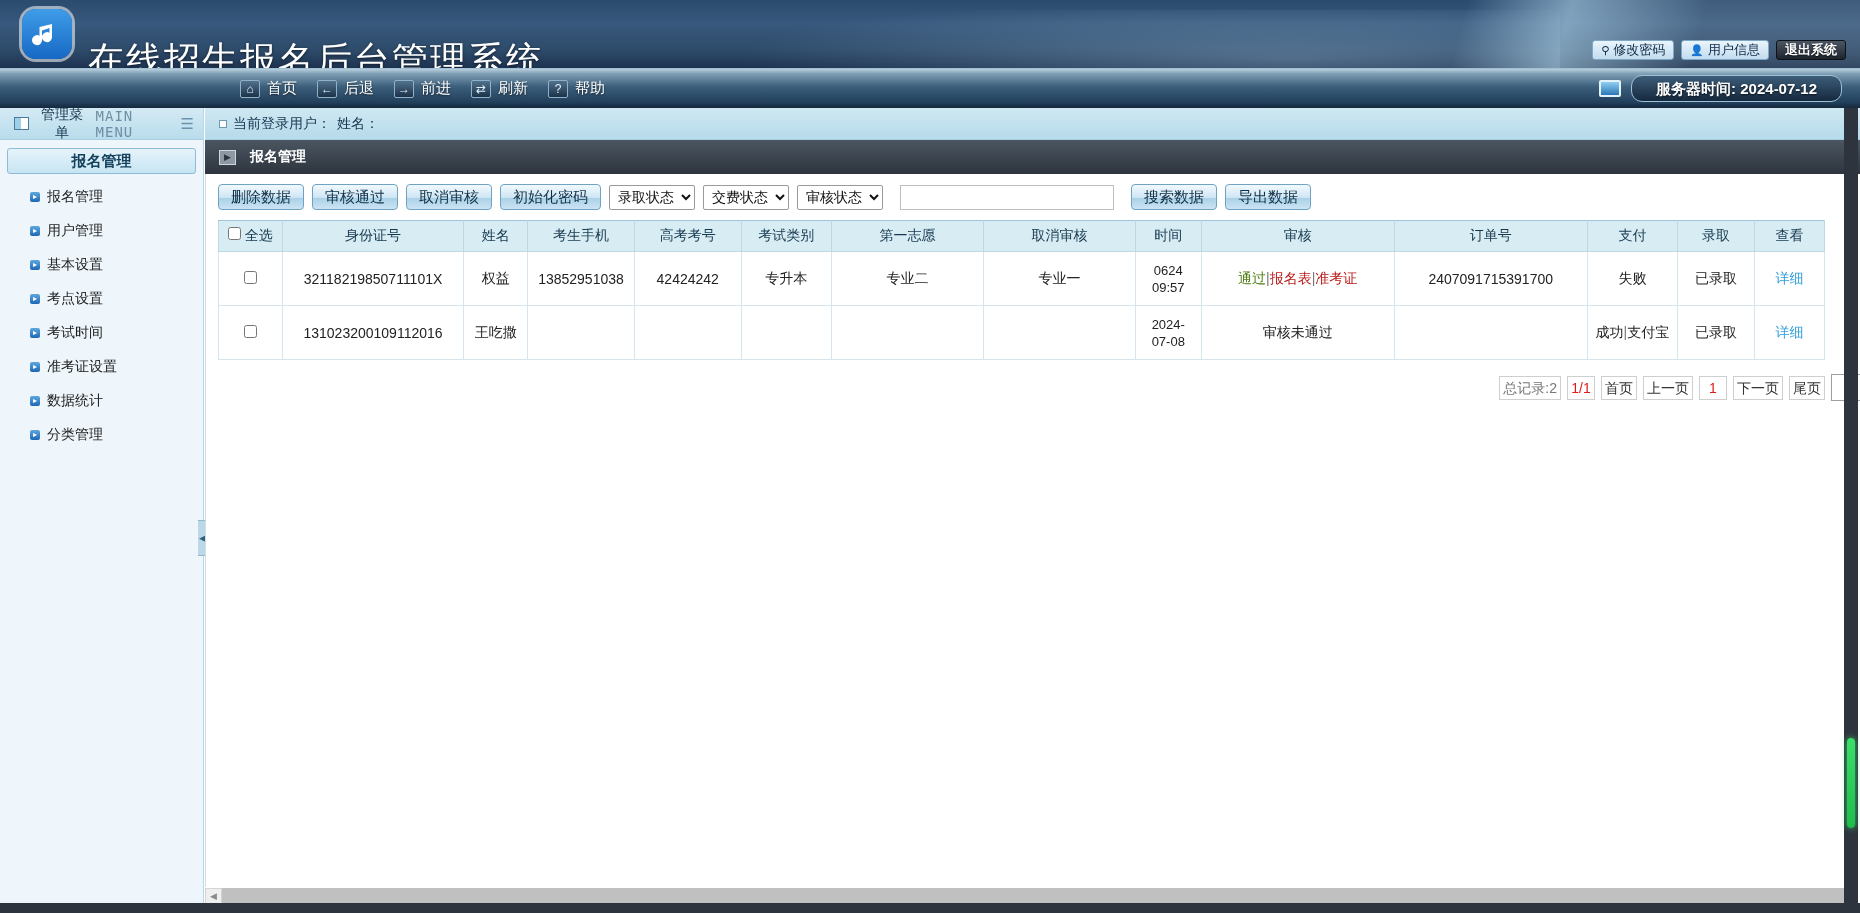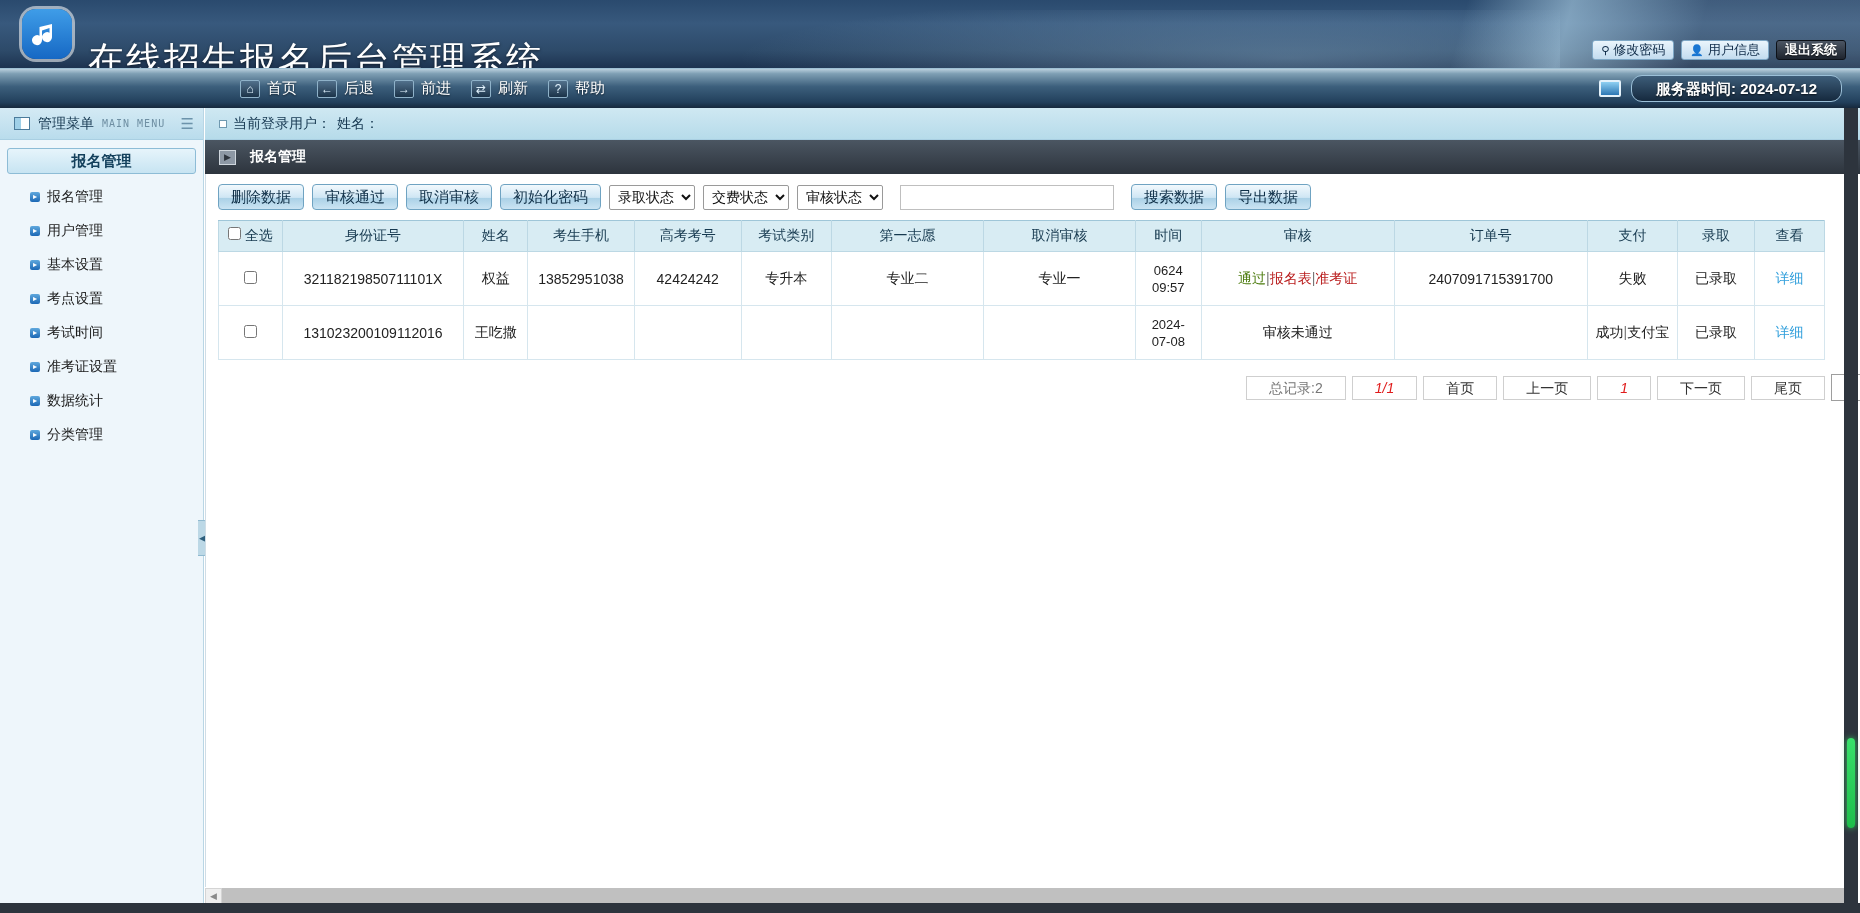--- a/index.html
+++ b/index.html
@@ -107,21 +107,21 @@
     padding-left: 14px;
     background: linear-gradient(to bottom, #d4eaf4, #b9dcec);
     border-bottom: 1px solid #a9cfe2;
   }
   #menu-header .mh-ico {
     width: 16px; height: 13px; border: 1px solid #4b7b9b;
     background: linear-gradient(to right, #9fd0e8 45%, #ffffff 45%);
   }
   #menu-header .mh-title { font-size: 14px; color: #14364f; text-align: center; }
   #menu-header .mh-sub {
-    font-size: 10px; color: #6f8fa3; letter-spacing: 1px;
+    font-size: 14px; color: #6f8fa3; letter-spacing: 1px;
     font-family: "DejaVu Sans Mono", monospace;
   }
   #menu-header .mh-burger {
     margin-left: auto; margin-right: 10px; color: #6c93ab; font-size: 15px; letter-spacing: -1px;
   }
   #section-title {
     margin: 8px 7px 6px 7px; height: 26px; line-height: 24px; text-align: center;
     font-size: 15px; font-weight: bold; color: #13405c;
     background: linear-gradient(to bottom, #e6f4fb, #c7e4f2);
     border: 1px solid #8dbcd6; border-radius: 3px;
@@ -206,26 +206,26 @@
   .txt-green { color: #1f9d3d; }
   .lnk-detail { color: #33a0dc; }
   .sep { color: #777; }
 
   
   #pagination {
     display: flex; justify-content: flex-end; align-items: center; gap: 6px;
     padding: 14px 44px 0 0;
   }
   .pg-box {
-    height: 24px; min-width: 28px; padding: 0 22px; line-height: 22px;
+    height: 24px; min-width: 28px; padding: 0 3px; line-height: 22px;
     font-size: 14px; color: #333; text-align: center;
     border: 1px solid #cfcfcf; background: #ffffff; cursor: pointer;
   }
   .pg-box.muted { color: #777; }
-  .pg-box.red { color: #e01b1b; font-style: italic; }
+  .pg-box.red { color: #e01b1b; }
   .pg-input {
     width: 38px; height: 27px; text-align: center; font-size: 15px;
     border: 1px solid #9e9e9e; background: #ffffff;
   }
 
   
   #hscroll {
     position: absolute; left: 205px; bottom: 8px; width: 1646px; height: 18px;
     background: #ffffff; display: flex; align-items: center;
   }

